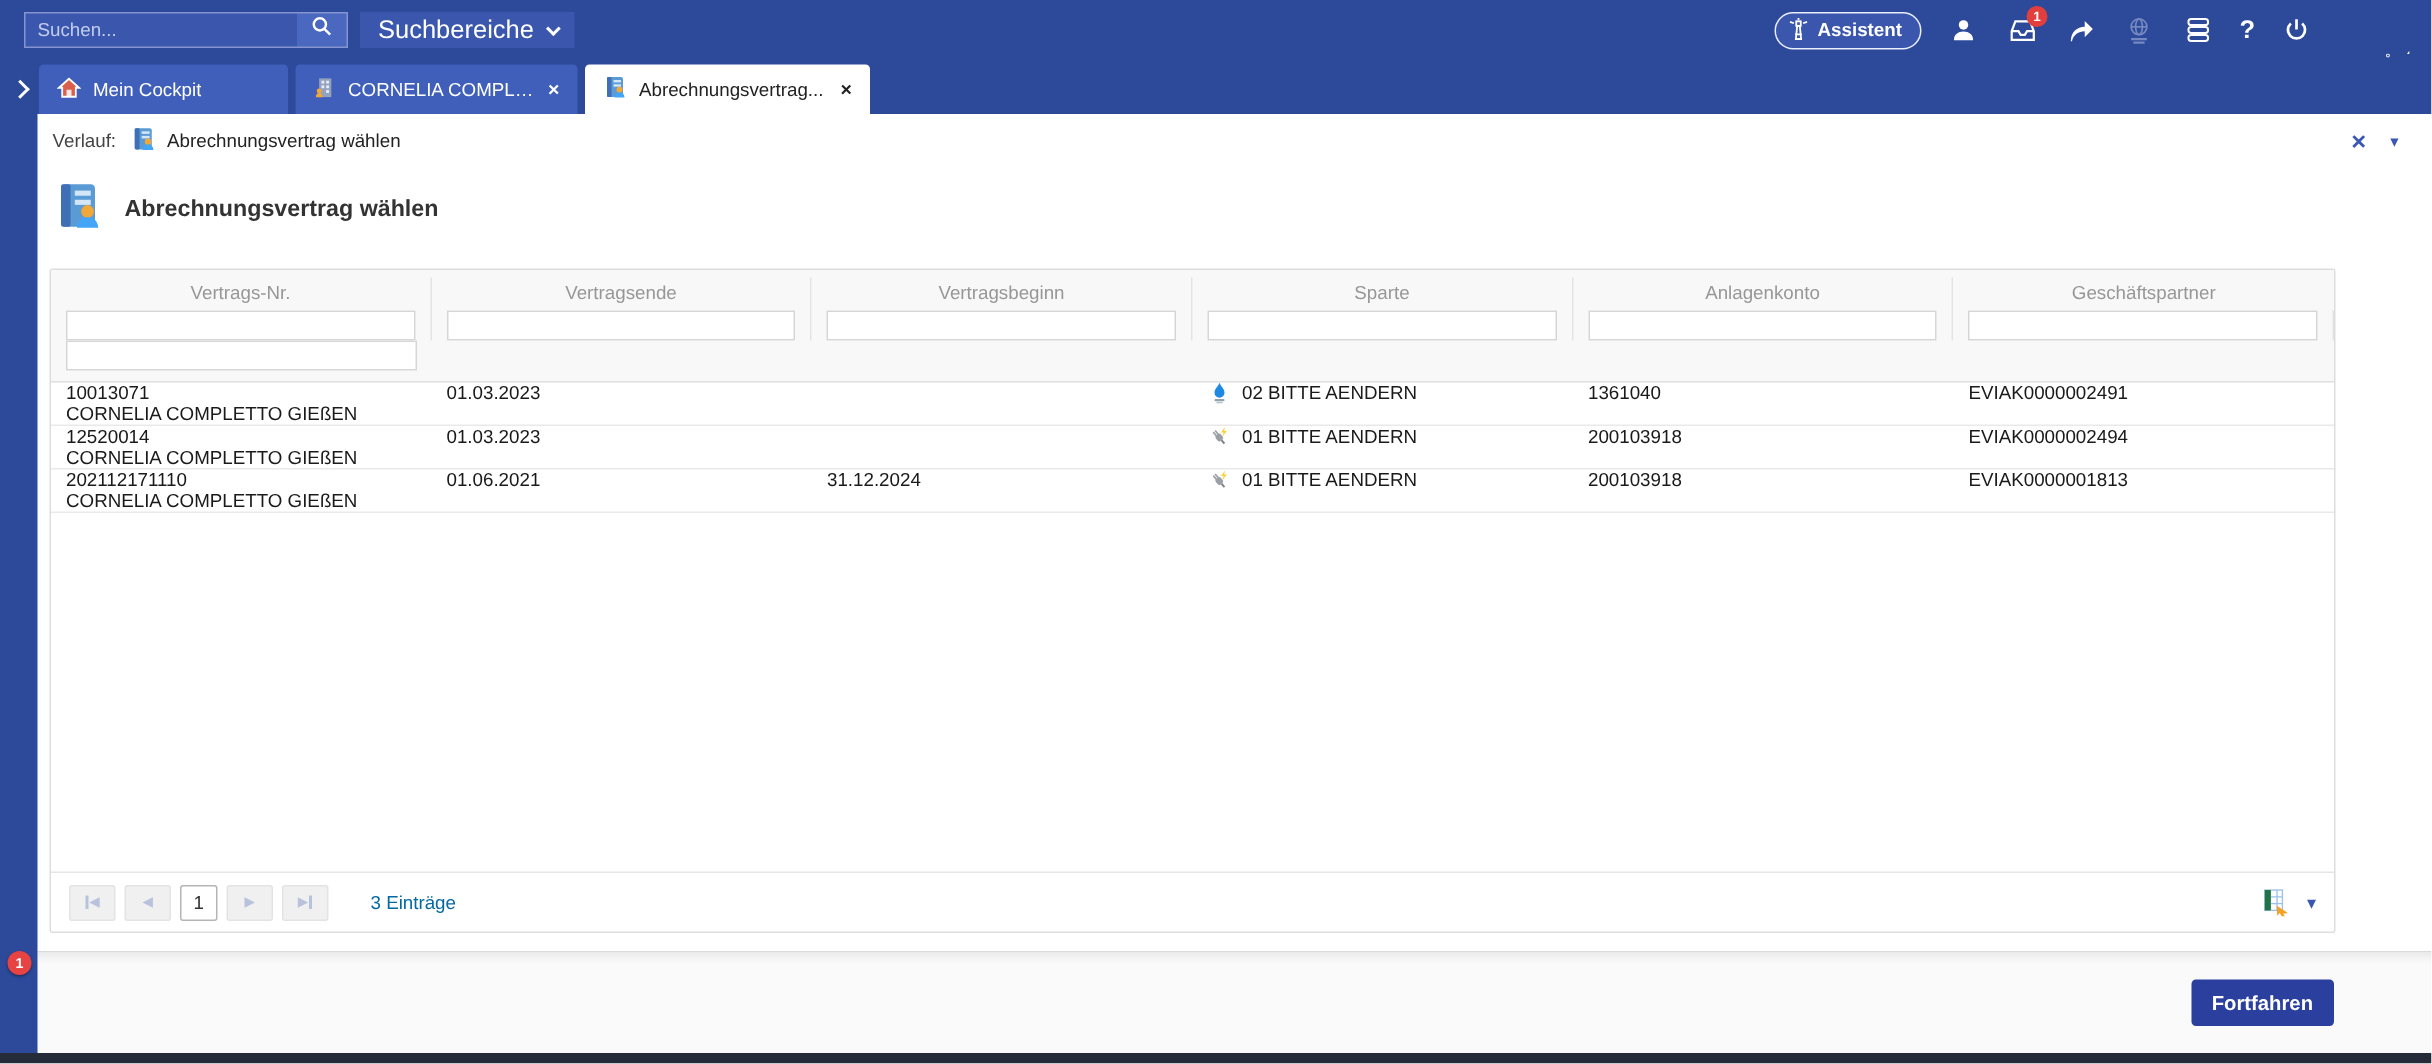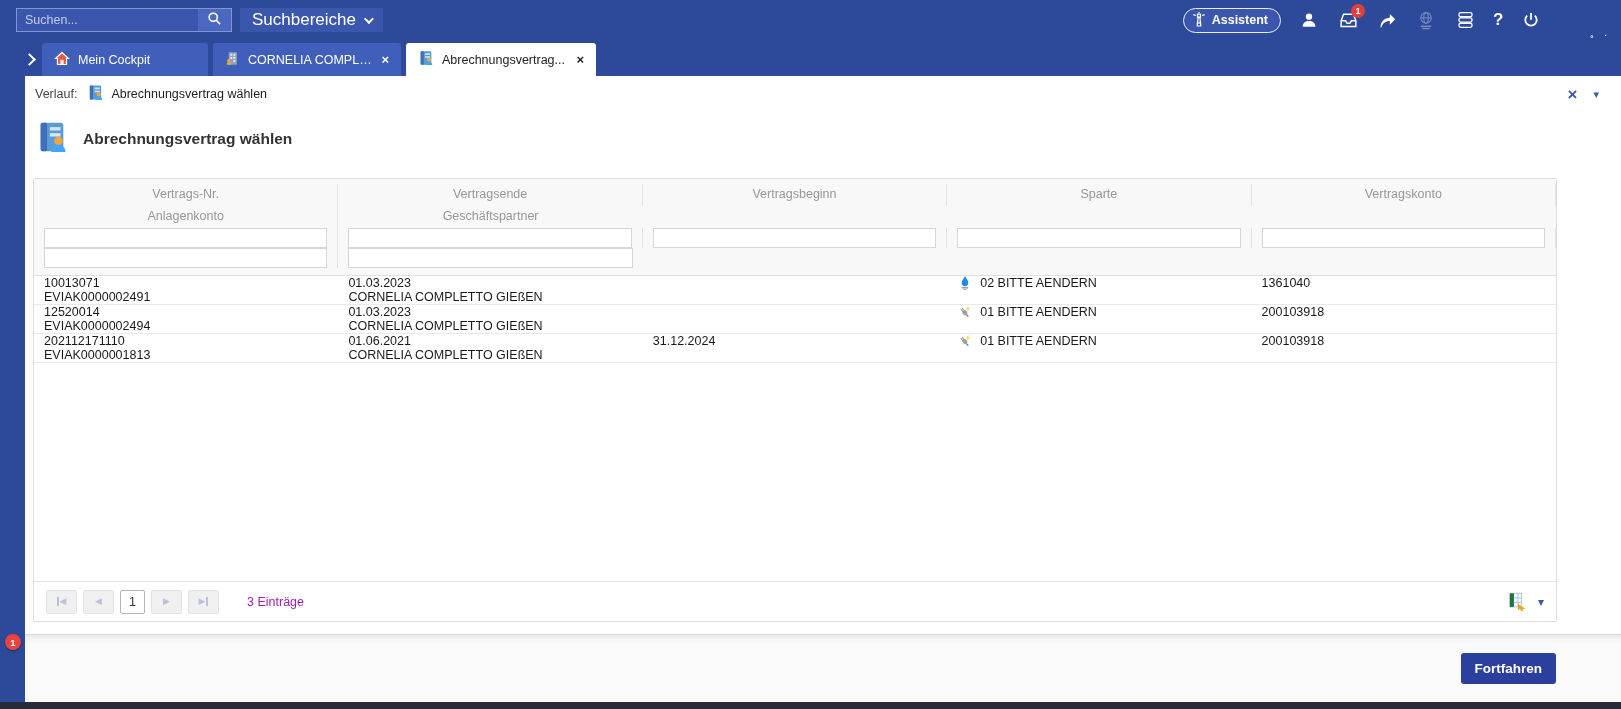--- a/index.html
+++ b/index.html
@@ -47,21 +47,21 @@
     background:#e23e3e; color:#fff; font-size:9px; font-weight:bold;
     display:flex; align-items:center; justify-content:center; padding:0 3px;
   }
   .help-q { font-size:17px; font-weight:bold; color:#fff; cursor:pointer; }
   .brand { display:flex; align-items:center; gap:2px; font-size:17px; font-weight:bold; letter-spacing:.5px;margin-top:48px; }
   .brand .deg { font-size:8px; vertical-align:top; position:relative; top:-6px; }
 
   
   .tabbar {
     height:40px; background:#2d4999; display:flex; align-items:flex-end; flex:0 0 auto;
-    padding-left:16px;
+    padding-left:0;
   }
   .tab-collapse { width:26px; height:34px; display:flex; align-items:center; justify-content:center; cursor:pointer; }
   .chev-right { width:9px; height:9px; border-top:2.5px solid #fff; border-right:2.5px solid #fff;
     transform:rotate(45deg); display:inline-block; }
   .tab {
     height:33px; display:flex; align-items:center; gap:8px; padding:0 12px;
     background:#3f5fba; color:#fff; font-size:12.5px; margin-right:5px;
     border-radius:3px 3px 0 0; cursor:pointer; max-width:200px; min-width:160px;
   }
   .tab.active { background:#fff; color:#222; }
@@ -89,21 +89,21 @@
 
   .title-row { display:flex; align-items:center; gap:14px; padding:12px 0 14px 10px; }
   .page-title { font-size:15.5px; font-weight:bold; color:#333; }
 
   
   .table-wrap {
     flex:1 1 auto; margin:6px 64px 0 8px; border:1px solid #ddd; border-radius:2px;
     display:flex; flex-direction:column; min-height:0; background:#fff;
   }
   .thead { background:#f8f8f8; border-bottom:1px solid #e0e0e0; padding:5px 0 7px; }
-  .grid7 { display:grid; grid-template-columns:repeat(5,1fr); }
+  .grid7 { display:grid; grid-template-columns:repeat(6,1fr); }
   .th { text-align:center; color:#979797; font-size:12.5px; padding:3px 6px 5px;
     border-right:1px solid #e3e3e3; overflow:hidden; white-space:nowrap; }
   .th:last-child { border-right:none; }
   .tf { padding:0 10px; border-right:1px solid #e3e3e3; }
   .tf:last-child { border-right:none; }
   .filter-input { width:100%; height:20px; border:1px solid #d6d6d6; background:#fff;
     font-size:12px; padding:0 5px; outline:none; font-family:inherit; }
   .trow { height:29px; border-bottom:1px solid #e9e9e9; cursor:pointer;text-align:right; }
   .td { font-size:12.5px; color:#1a1a1a; display:flex; align-items:center; padding:0 10px;
     white-space:nowrap; overflow:hidden; }
@@ -112,21 +112,21 @@
   .table-spacer { flex:1 1 auto; }
 
   .pagination { border-top:1px solid #e6e6e6; height:40px; display:flex; align-items:center;
     padding:0 12px; gap:6px; flex:0 0 auto; }
   .pg-btn { width:31px; height:24px; background:#f0f0f0; border:1px solid #e3e3e3; border-radius:2px;
     display:flex; align-items:center; justify-content:center; gap:1px; color:#b9c2dc; cursor:default; }
   .pg-tri { font-size:9px; line-height:1; }
   .pg-bar { width:2px; height:9px; background:#b9c2dc; display:inline-block; }
   .pg-current { width:25px; height:24px; background:#fff; border:1px solid #b5b5b5; border-radius:2px;
     display:flex; align-items:center; justify-content:center; font-size:12.5px; color:#333; cursor:pointer; }
-  .entries { margin-left:22px; font-size:12.5px; color:#a21caf; }
+  .entries { margin-left:22px; font-size:12.5px; color:#0369a1; }
   .pg-right { margin-left:auto; display:flex; align-items:center; gap:10px; }
   .export-btn { cursor:pointer; display:flex; }
   .export-caret { color:#3a57b5; font-size:12px; cursor:pointer; }
 
   
   .footer {
     flex:0 0 auto; height:68px; margin-top:12px; border-top:1px solid #d9d9d9; background:#fafafa;
     box-shadow:inset 0 7px 7px -5px rgba(0,0,0,.09);
     display:flex; align-items:center; justify-content:flex-end; padding-right:65px;
   }
@@ -320,21 +320,20 @@
       <span class="page-title">Abrechnungsvertrag wählen</span>
     </div>
 
     <div class="table-wrap">
       <div class="thead">
         <div class="grid7">
           <div class="th">Vertrags-Nr.</div>
           <div class="th">Vertragsende</div>
           <div class="th">Vertragsbeginn</div>
           <div class="th">Sparte</div>
-          <div class="th">Vertragskonto</div>
           <div class="th">Anlagenkonto</div>
           <div class="th">Geschäftspartner</div>
         </div>
         <div class="grid7">
           <div class="tf"><input class="filter-input" style=""></div>
           <div class="tf"><input class="filter-input" style=""></div>
           <div class="tf"><input class="filter-input" style=""></div>
           <div class="tf"><input class="filter-input" style=""></div>
           <div class="tf"><input class="filter-input" style=""></div>
           <div class="tf"><input class="filter-input" style=""></div>

